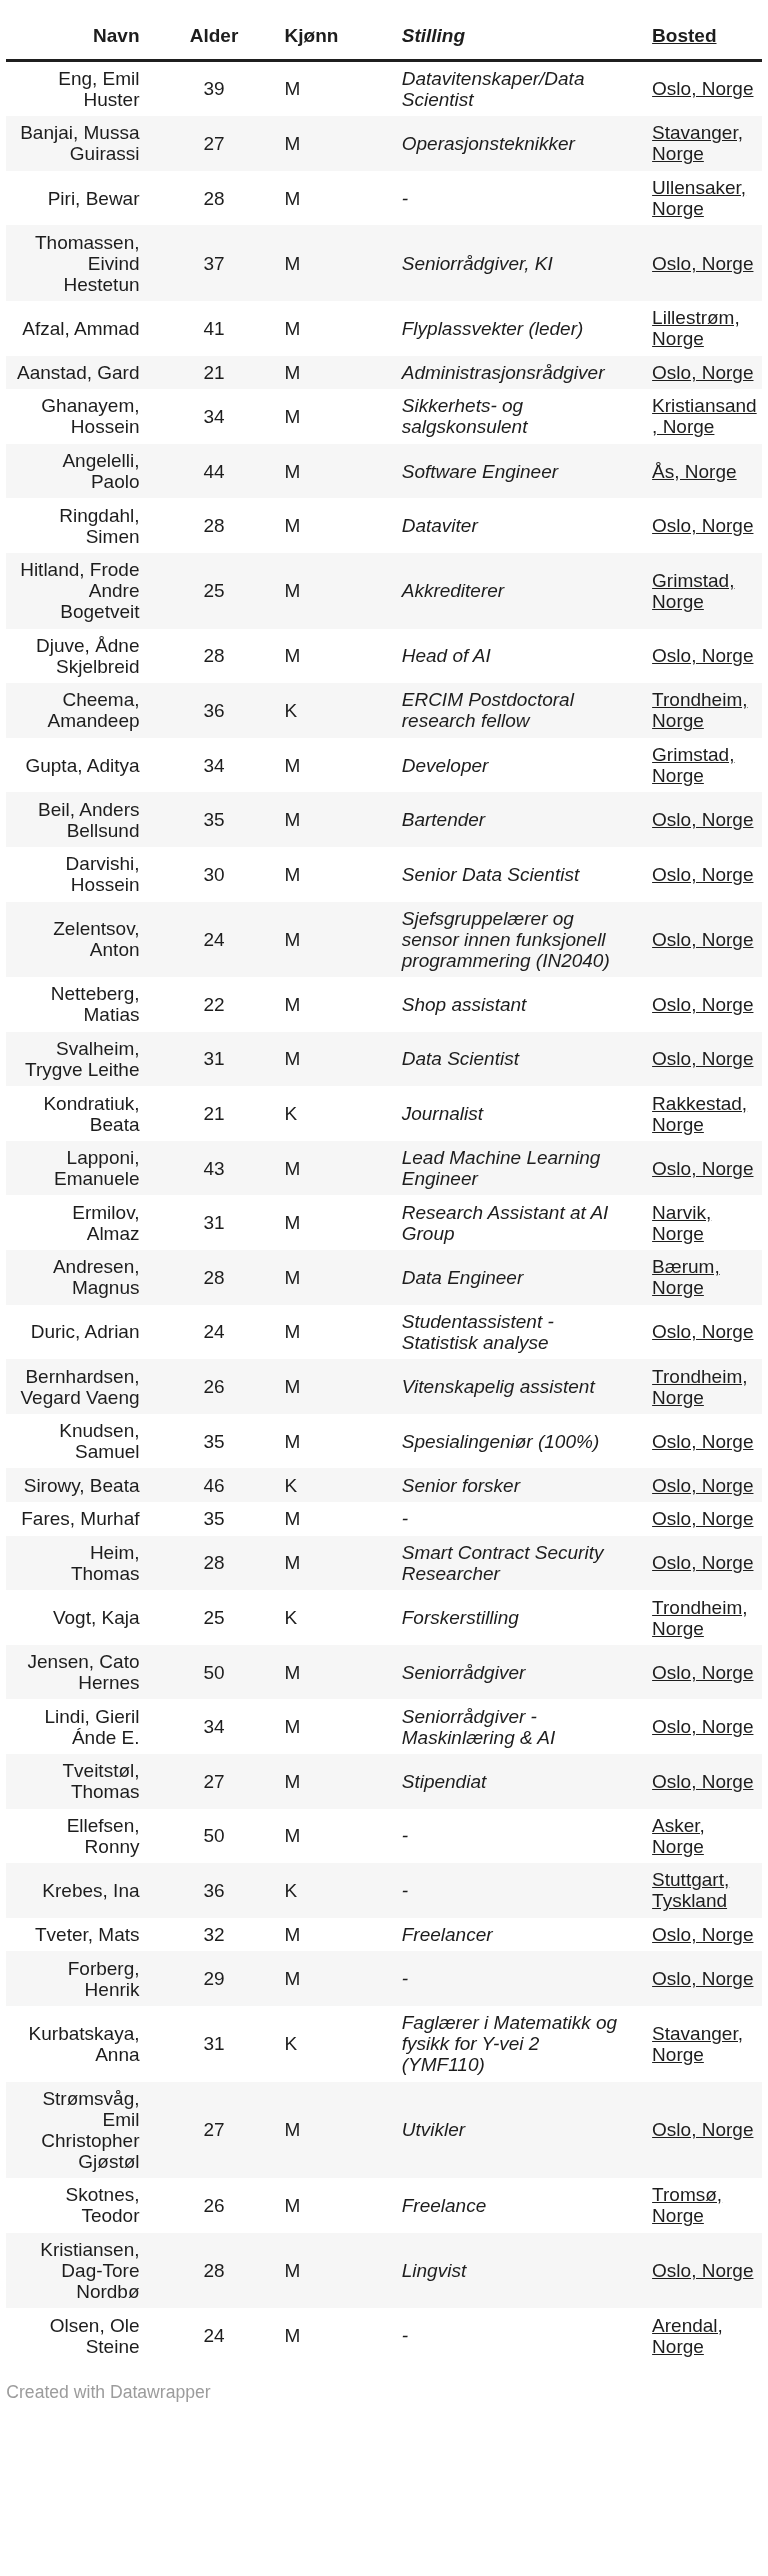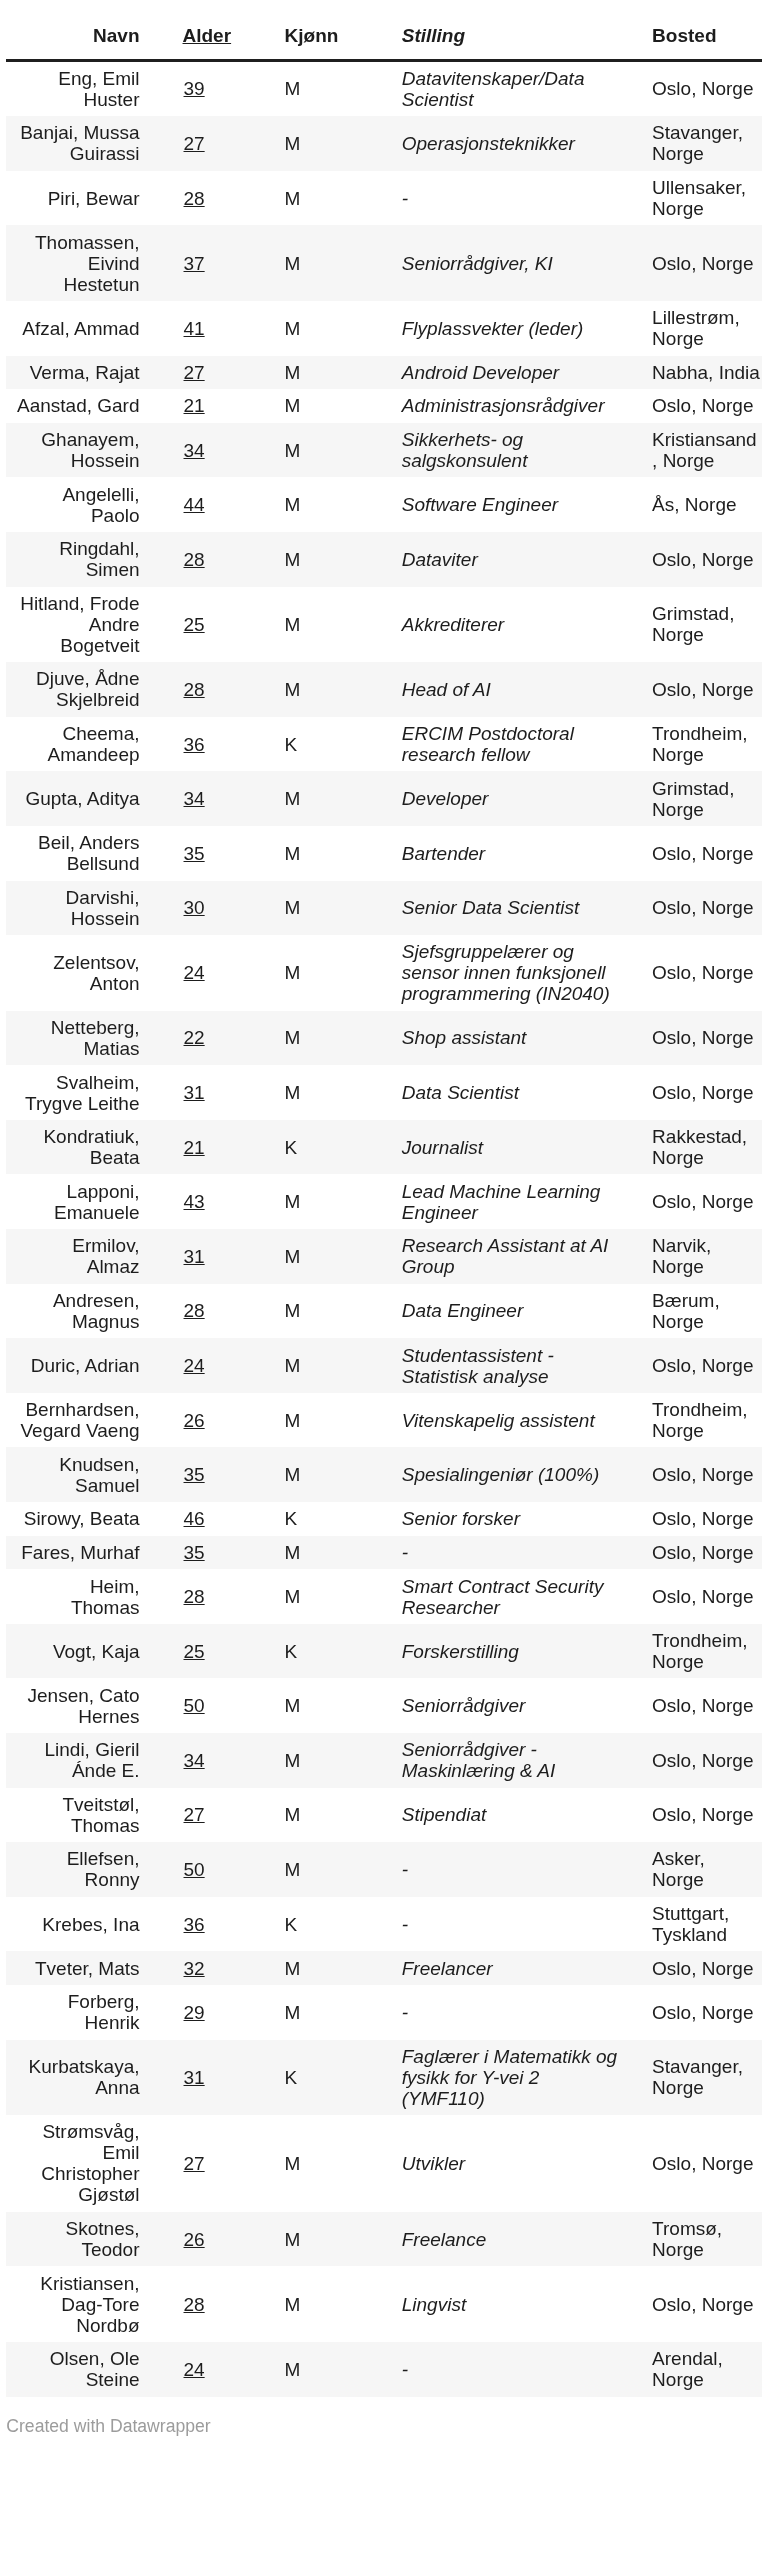--- a/index.html
+++ b/index.html
@@ -40,24 +40,24 @@
     vertical-align:bottom;
   }
   tbody td{
     vertical-align:middle;
     padding-top:6.3px;
     padding-bottom:6.3px;
     word-wrap:break-word;
   }
   tbody tr:nth-child(even) td{background:var(--stripe);}
   .c0{padding-left:10.7px !important; padding-right:43px !important;text-align:right;}
-  .c1{text-align:left;text-decoration:underline;}
+  .c1{text-align:center;}
   .c2{padding-left:39px !important;}
   .c3{padding-left:49px !important; padding-right:11.3px !important;font-style:italic;}
-  .c4{padding-left:22px !important; padding-right:1.3px !important;}
+  .c4{padding-left:22px !important; padding-right:1.3px !important;text-decoration:underline;}
   .credit{
     margin-top:19px;
     padding-bottom:16.4px;
     font-size:17.6px;
     line-height:20px;
     color:var(--credit);
     display:inline-block;
     text-decoration:none;
     cursor:pointer;
   }
@@ -113,27 +113,20 @@
           <td class="c4">Oslo, Norge</td>
         </tr>
         <tr>
           <td class="c0">Afzal, Ammad</td>
           <td class="c1">41</td>
           <td class="c2">M</td>
           <td class="c3">Flyplassvekter (leder)</td>
           <td class="c4">Lillestrøm, Norge</td>
         </tr>
         <tr>
-          <td class="c0">Verma, Rajat</td>
-          <td class="c1">27</td>
-          <td class="c2">M</td>
-          <td class="c3">Android Developer</td>
-          <td class="c4">Nabha, India</td>
-        </tr>
-        <tr>
           <td class="c0">Aanstad, Gard</td>
           <td class="c1">21</td>
           <td class="c2">M</td>
           <td class="c3">Administrasjonsrådgiver</td>
           <td class="c4">Oslo, Norge</td>
         </tr>
         <tr>
           <td class="c0">Ghanayem, Hossein</td>
           <td class="c1">34</td>
           <td class="c2">M</td>

